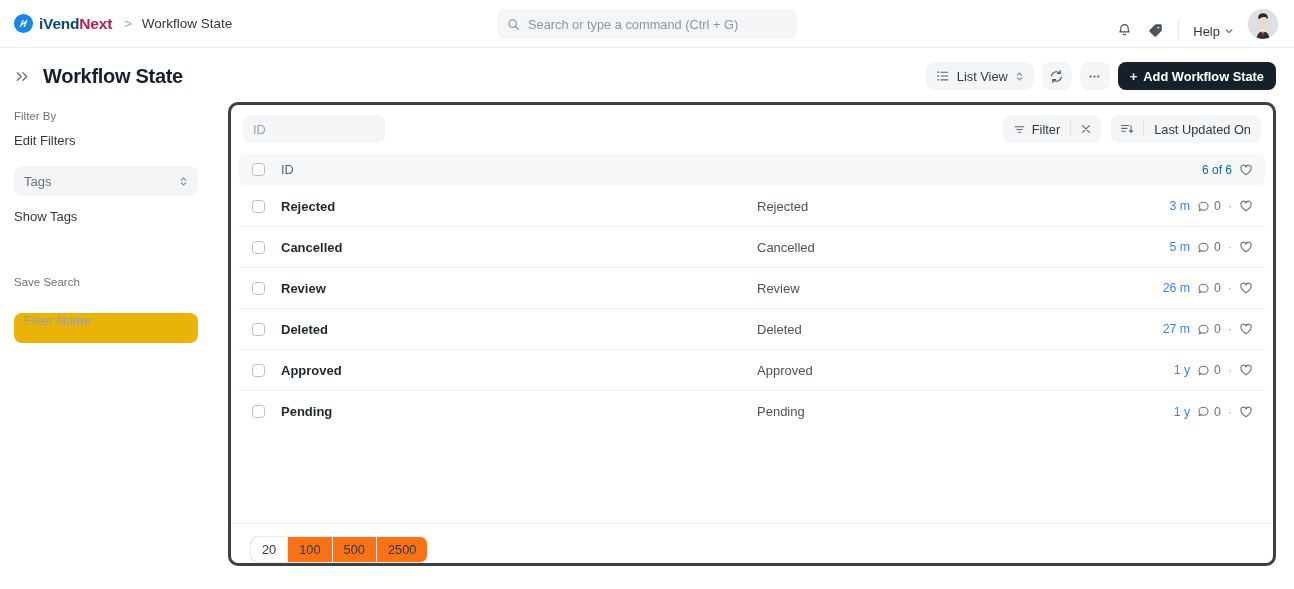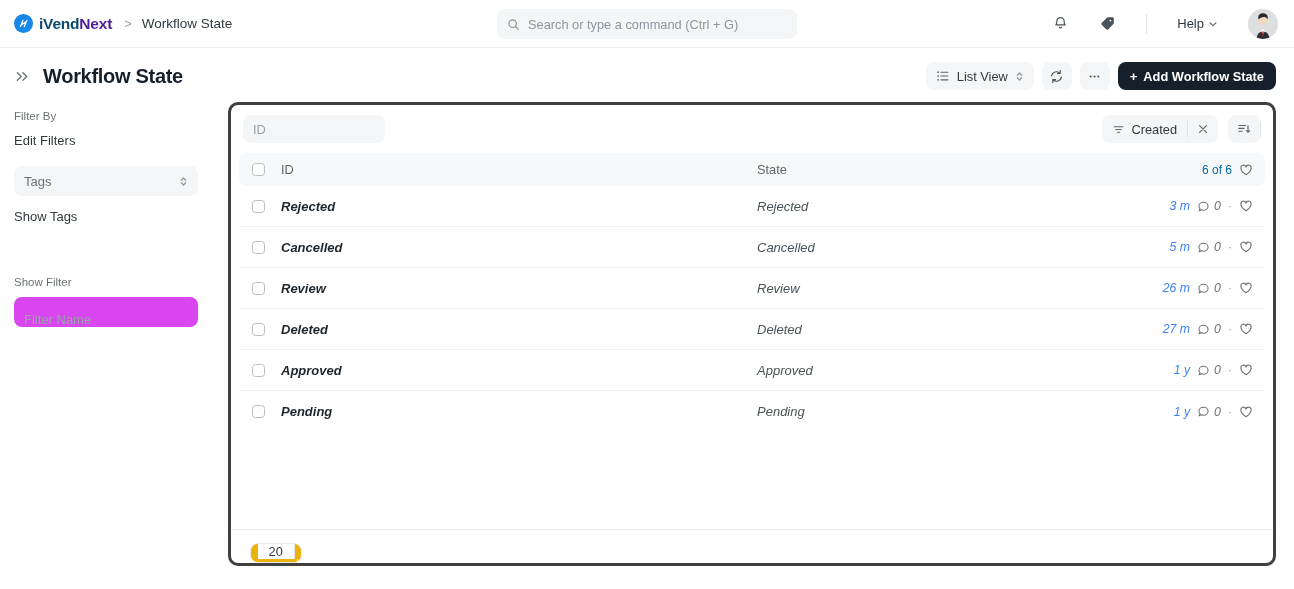--- a/index.html
+++ b/index.html
@@ -23,41 +23,41 @@
   .brand { display: flex; align-items: center; gap: 6px; }
   .brand-mark {
     width: 19px; height: 19px; border-radius: 50%;
     background: #1787e8;
     display: flex; align-items: center; justify-content: center;
     flex: none;
   }
   .brand-mark svg { display: block; }
   .brand-text { font-size: 15.5px; font-weight: 700; letter-spacing: -.2px; }
   .brand-text .b-dark { color: #0c4a6e; }
-  .brand-text .b-blue { color: #4c1d95; }
+  .brand-text .b-blue { color: #be185d; }
 
   .crumb-sep { color: #9aa1a9; font-size: 13px; margin: 0 10px 0 12px; }
   .crumb-title { font-size: 13.5px; color: #31393f; }
 
   .search-wrap {
     position: absolute; left: 50%; transform: translateX(-50%);
     top: 9px;
     width: 300px; height: 30px;
     background: #f4f5f6; border-radius: 8px;
     display: flex; align-items: center; padding: 0 10px; gap: 8px;
   }
   .search-wrap input {
     border: none; outline: none; background: transparent;
     font-family: inherit; font-size: 12.8px; color: #31393f;
     width: 100%;
   }
   .search-wrap input::placeholder { color: #8d959d; }
 
   .nav-right {
-    margin-left: auto; display: flex; align-items: center; gap: 30px;
+    margin-left: auto; display: flex; align-items: flex-end; gap: 14px;
   }
   .nav-icon { color: #4a5359; display: flex; align-items: center; cursor: pointer; }
   .nav-divider { width: 1px; height: 20px; background: #e4e6e8; }
   .help { display: flex; align-items: center; gap: 4px; font-size: 13px; color: #31393f; cursor: pointer; }
   .avatar {
     width: 30px; height: 30px; border-radius: 50%;
     overflow: hidden; background: #d9dadb; position: relative; flex: none;
   }
 
   
@@ -97,23 +97,23 @@
     display: flex; align-items: center; padding: 0 10px;
     font-size: 13px; color: #6b7177; cursor: pointer;
     margin-bottom: 11px;
   }
   .side-select .sel-chev { margin-left: auto; color: #8d959d; display: flex; }
   .side-link {
     font-size: 13px; color: #31393f; cursor: pointer; margin-bottom: 18px;
     display: inline-block;
   }
   .side-input {
-    height: 30px; background: #d946ef; border-radius: 8px;
-    display: flex; align-items: flex-end; padding: 0 10px;
-    margin-top: 9px;
+    height: 30px; background: #eab308; border-radius: 8px;
+    display: flex; align-items: flex-start; padding: 0 10px;
+    margin-top: 25px;
   }
   .side-input input {
     border: none; outline: none; background: transparent;
     font-family: inherit; font-size: 13px; width: 100%;
   }
   .side-input input::placeholder { color: #9aa1a9; }
 
   
   .card {
     flex: 1; margin-left: 16px;
@@ -156,21 +156,20 @@
     height: 33px;
     display: flex; align-items: center;
     padding: 0 12px 0 13px;
   }
   .row {
     display: flex; align-items: center;
     height: 41px;
     padding: 0 12px 0 13px;
     margin: 0 8px;
     border-bottom: 1px solid #f0f1f2;
-    font-style: italic;
   }
   .cb {
     width: 13px; height: 13px;
     border: 1px solid #b9bec3; border-radius: 3.5px;
     background: #fff; flex: none; cursor: pointer;
   }
   .col-id { width: 492px; padding-left: 16px; }
   .col-state { flex: 1; }
   .h-txt { font-size: 12.8px; color: #5e666d; }
   .r-id { font-size: 13px; font-weight: 700; color: #1f272e; cursor: pointer; }
@@ -182,22 +181,22 @@
   .heart { color: #6b7177; display: flex; cursor: pointer; }
   .count { font-size: 12px; color: #0369a1; }
 
   .card-foot {
     margin-top: auto;
     border-top: 1px solid #ededee;
     padding: 12px 0 0 19px;
   }
   .pager {
     display: inline-flex; align-items: center;
-    background: #eab308; border: 1px solid #eaebec;
-    border-radius: 8px; overflow: hidden; height: 20px; flex-direction: column;
+    background: #f97316; border: 1px solid #eaebec;
+    border-radius: 8px; overflow: hidden; height: 27px;
   }
   .pg {
     padding: 0 11px; height: 100%;
     display: flex; align-items: center;
     font-size: 12.8px; color: #31393f; cursor: pointer;
     border-right: 1px solid #eaebec;
   }
   .pg:last-child { border-right: none; }
   .pg.active { background: #ffffff; }
 </style>
@@ -335,21 +334,21 @@
       <span class="sel-chev">
         <svg width="9" height="13" viewBox="0 0 10 14" fill="none" stroke="currentColor" stroke-width="1.3">
           <path d="M2.6 5.6 L5 3.1 L7.4 5.6" stroke-linecap="round" stroke-linejoin="round"></path>
           <path d="M2.6 8.4 L5 10.9 L7.4 8.4" stroke-linecap="round" stroke-linejoin="round"></path>
         </svg>
       </span>
     </div>
 
     <span class="side-link">Show Tags</span>
 
-    <div class="side-label mt">Show Filter</div>
+    <div class="side-label mt">Save Search</div>
     <div class="side-input">
       <input type="text" value="" placeholder="Filter Name" style="">
     </div>
   </div>
 
   <div class="card">
 
     <div class="card-toolbar">
       <div class="tool-input">
         <input type="text" value="" placeholder="ID" style="">
@@ -358,21 +357,21 @@
       <div class="tool-right">
         <div class="seg">
           <div class="seg-part">
             <span style="display:flex;color:#5e666d">
               <svg width="13" height="13" viewBox="0 0 16 16" fill="currentColor">
                 <rect x="2" y="4" width="12" height="1.3" rx=".65"></rect>
                 <rect x="4" y="7.35" width="8" height="1.3" rx=".65"></rect>
                 <rect x="6" y="10.7" width="4" height="1.3" rx=".65"></rect>
               </svg>
             </span>
-            <span>Created</span>
+            <span>Filter</span>
           </div>
           <span class="seg-sep"></span>
           <div class="seg-part" style="padding:0 9px">
             <span style="display:flex;color:#5e666d">
               <svg width="12" height="12" viewBox="0 0 14 14" fill="none" stroke="currentColor" stroke-width="1.35">
                 <path d="M3 3 L11 11 M11 3 L3 11" stroke-linecap="round"></path>
               </svg>
             </span>
           </div>
         </div>
@@ -380,28 +379,30 @@
         <div class="seg">
           <div class="seg-part" style="padding:0 9px">
             <span style="display:flex;color:#5e666d">
               <svg width="14" height="14" viewBox="0 0 16 16" fill="none" stroke="currentColor" stroke-width="1.3">
                 <path d="M2 4h8M2 7.3h6M2 10.6h4" stroke-linecap="round"></path>
                 <path d="M12.6 4.3 v7.2 M10.8 9.8 L12.6 11.7 L14.4 9.8" stroke-linecap="round" stroke-linejoin="round"></path>
               </svg>
             </span>
           </div>
           <span class="seg-sep"></span>
+          <div class="seg-part">
+            <span>Last Updated On</span>
+          </div>
         </div>
       </div>
     </div>
 
     <div class="list-head">
       <span class="cb"></span>
       <span class="col-id h-txt">ID</span>
-      <span class="col-state h-txt">State</span>
       <span class="col-right">
         <span class="count">6 of 6</span>
         <span class="heart">
           <svg width="14" height="14" viewBox="0 0 16 16" fill="none" stroke="currentColor" stroke-width="1.3">
             <path d="M8 13.4S2.2 9.9 2.2 6.1A2.9 2.9 0 0 1 8 4.7a2.9 2.9 0 0 1 5.8 1.4c0 3.8-5.8 7.3-5.8 7.3z" stroke-linejoin="round"></path>
           </svg>
         </span>
       </span>
     </div>
 

